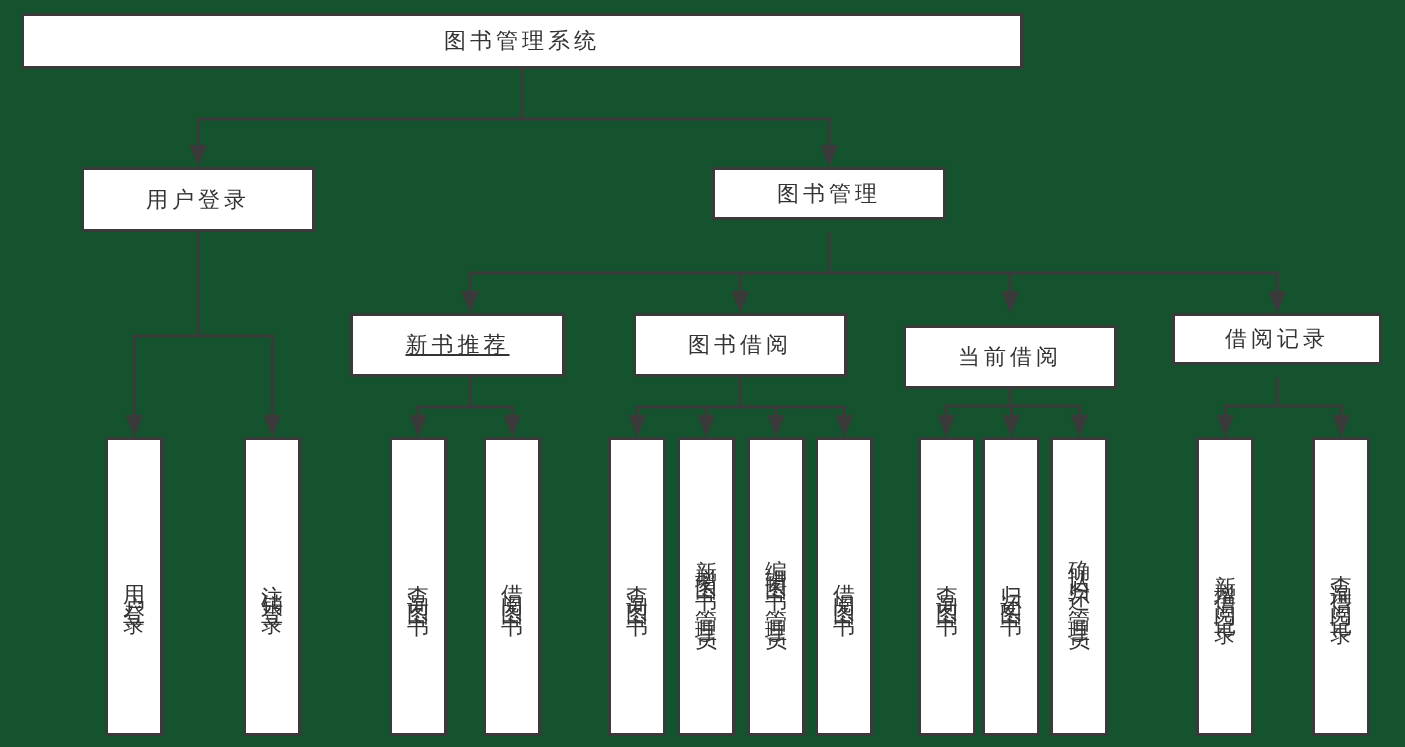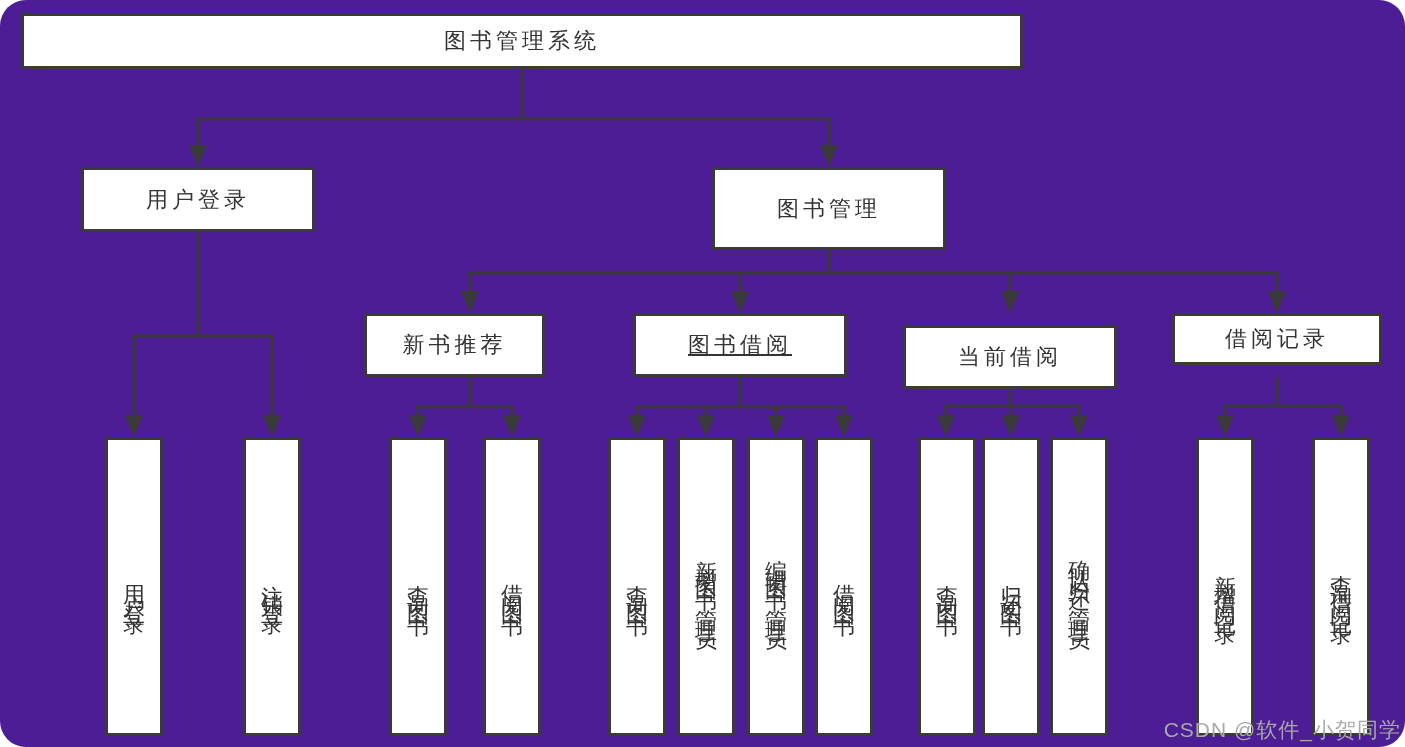--- a/index.html
+++ b/index.html
@@ -4,25 +4,24 @@
 <style>
   html, body {
     margin: 0;
     padding: 0;
     background: #ffffff;
   }
   #canvas {
     position: relative;
     width: 1405px;
     height: 747px;
-    background: #4c1d95;
+    background: #14532d;
     font-family: "Liberation Sans", sans-serif;
     color: #333333;
     overflow: hidden;
-    border-radius: 26px;
   }
   #connectors {
     position: absolute;
     left: 0;
     top: 0;
     width: 1405px;
     height: 747px;
     pointer-events: none;
   }
   .node {
@@ -145,28 +144,28 @@
     <polygon class="arrowhead" points="1332,415 1350,415 1341,437"></polygon>
   </svg>
 
   <div class="node" style="left:21px; top:13px; width:1002px; height:56px;">
     <span>图书管理系统</span>
   </div>
 
   <div class="node" style="left:81px; top:167px; width:234px; height:65px;">
     <span>用户登录</span>
   </div>
-  <div class="node" style="left:712px; top:167px; width:234px; height:83px;font-family:Liberation Mono, monospace;">
+  <div class="node" style="left:712px; top:167px; width:234px; height:53px;font-family:Liberation Mono, monospace;">
     <span>图书管理</span>
   </div>
 
-  <div class="node" style="left:364px; top:313px; width:181px; height:64px;">
+  <div class="node" style="left:350px; top:313px; width:215px; height:64px;text-decoration:underline;">
     <span>新书推荐</span>
   </div>
-  <div class="node" style="left:633px; top:313px; width:214px; height:64px;text-decoration:underline;">
+  <div class="node" style="left:633px; top:313px; width:214px; height:64px;">
     <span>图书借阅</span>
   </div>
   <div class="node" style="left:903px; top:313px; width:214px; height:64px;margin-top:12px;">
     <span>当前借阅</span>
   </div>
   <div class="node" style="left:1172px; top:313px; width:210px; height:52px;">
     <span>借阅记录</span>
   </div>
 
   <div class="leaf" style="left:105px;">
@@ -206,15 +205,14 @@
     <span class="leaf-text">确认归还（管理员）</span>
   </div>
 
   <div class="leaf" style="left:1196px;">
     <span class="leaf-text">新增借阅记录</span>
   </div>
   <div class="leaf" style="left:1312px;">
     <span class="leaf-text">查询借阅记录</span>
   </div>
 
-  <div id="watermark">CSDN @软件_小贺同学</div>
 
 </div>
 
 </body></html>

